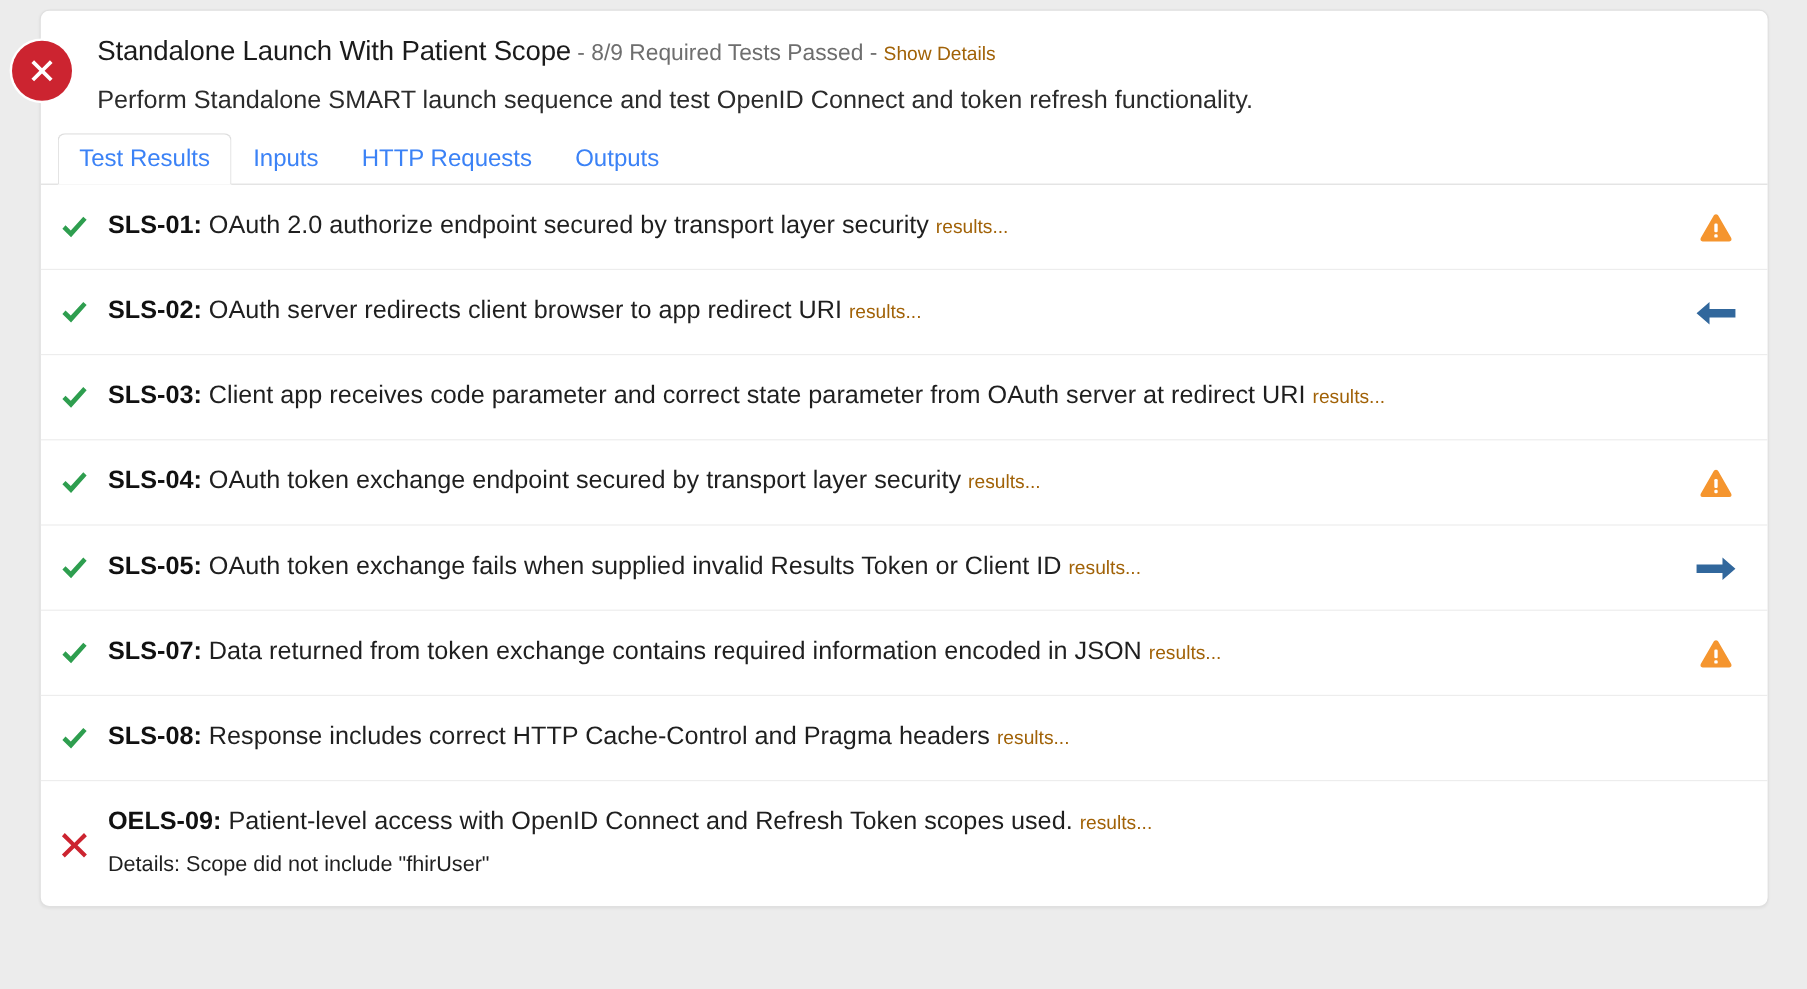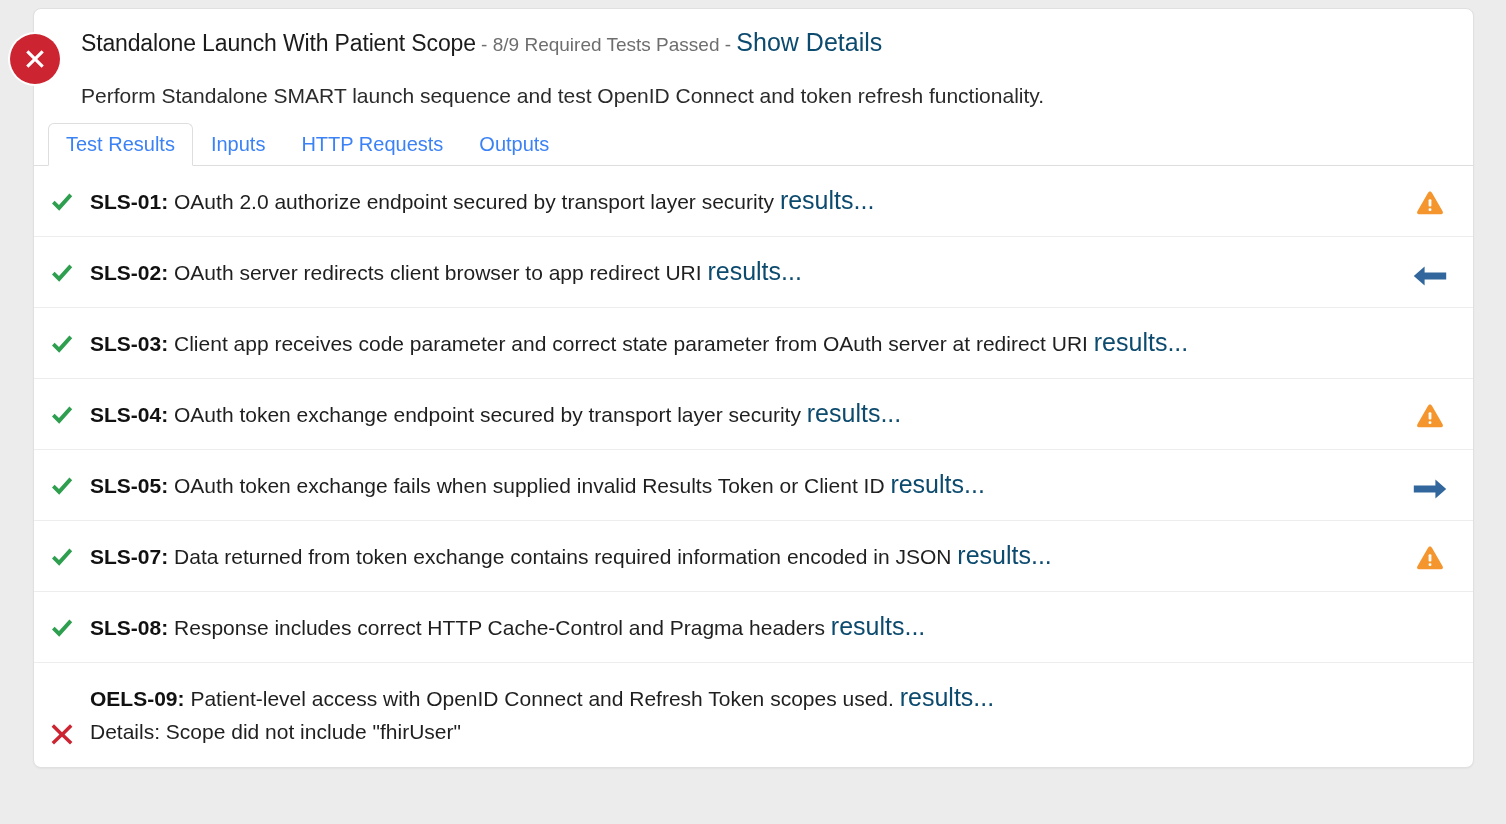--- a/index.html
+++ b/index.html
@@ -71,29 +71,29 @@
     color: #1b1b1b;
     letter-spacing: -0.15px;
   }
   .title-sep { color: #4a4a4a; font-weight: normal; }
   .title-meta {
     color: #6e6e6e;
     font-size: 19px;
     font-weight: normal;
   }
   .link {
-    color: #0c4a6e;
-    font-size: 25px;
+    color: #a16207;
+    font-size: 16px;
     text-decoration: none;
     cursor: pointer;
     margin-top: 12px;
   }
 
   .description {
-    margin-top: 22px;
+    margin-top: 9px;
     font-size: 21px;
     line-height: 28px;
     color: #2b2b2b;
     white-space: nowrap;
   }
 
   
   .tabs {
     margin-top: 14px;
     padding-left: 14px;
@@ -117,21 +117,21 @@
   .tab.active {
     background: #ffffff;
     border-color: #dedede;
     border-bottom-color: #ffffff;
   }
 
   
   .results { }
   .result-row {
     display: flex;
-    align-items: flex-end;
+    align-items: center;
     padding: 20px 0 20px 0;
     border-bottom: 1px solid #ededed;
     min-height: 67px;
     position: relative;
   }
   .result-row:last-child { border-bottom: none; }
 
   .row-icon {
     flex: 0 0 auto;
     width: 56px;
@@ -144,21 +144,21 @@
     min-width: 0;
     padding-right: 12px;
   }
   .row-text {
     font-size: 21px;
     line-height: 28px;
     color: #1f1f1f;
   }
   .row-id { font-weight: 600; color: #111111; }
   .row-details {
-    font-size: 21px;
+    font-size: 18px;
     line-height: 30px;
     color: #1f1f1f;
     margin-top: 4px;
   }
   .row-aside {
     flex: 0 0 auto;
     width: 86px;
     display: flex;
     align-items: flex-start;
     justify-content: center;

